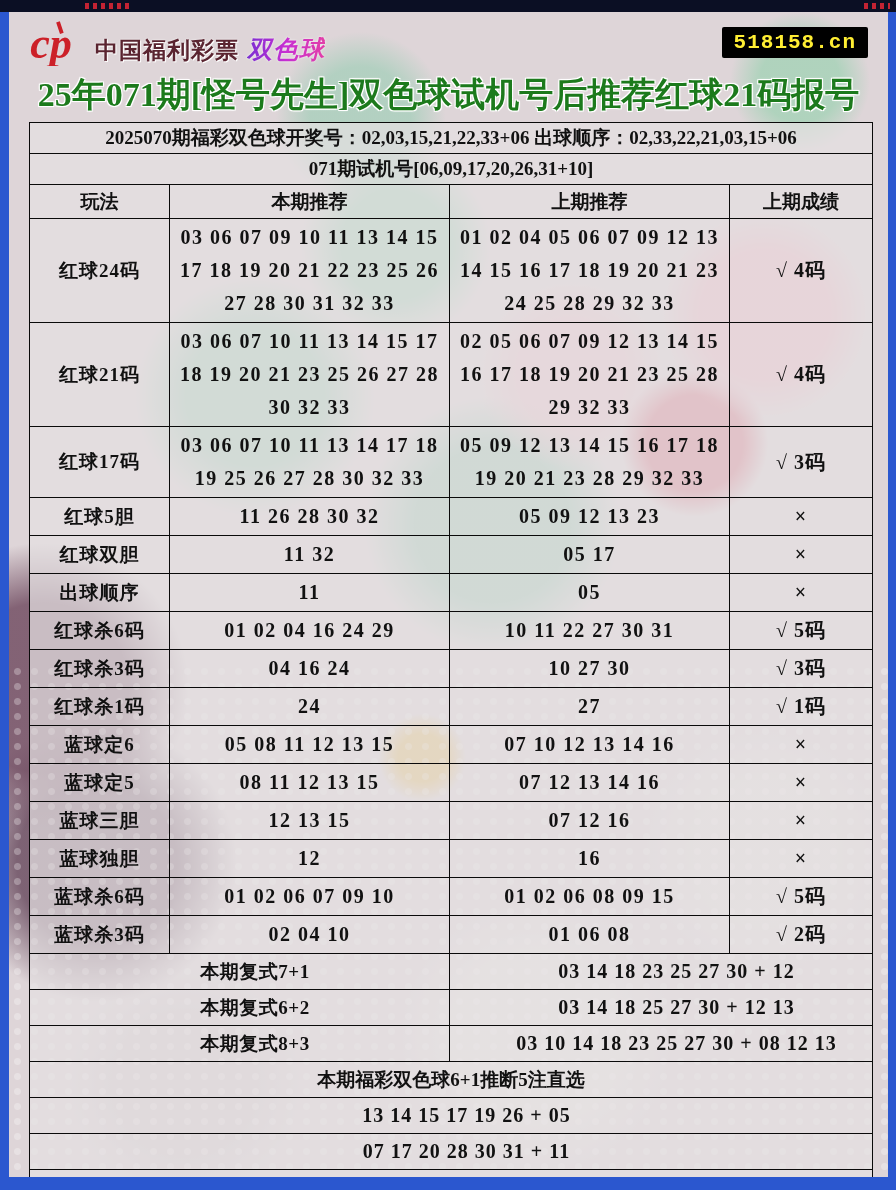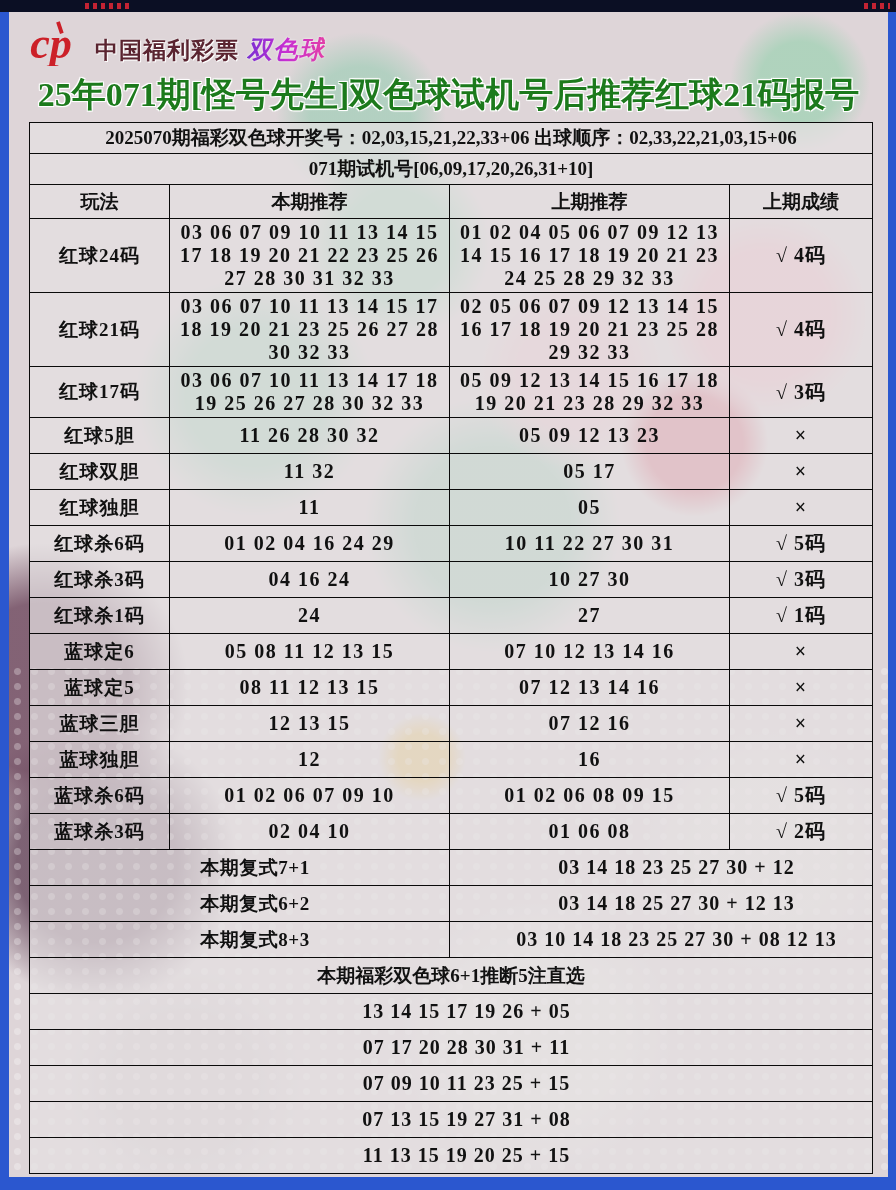--- a/index.html
+++ b/index.html
@@ -53,21 +53,21 @@
     font-size:34px;font-weight:700;color:#1c7a1c;letter-spacing:0px;white-space:nowrap;
     text-shadow:-1px -1px 0 #fff,1px -1px 0 #fff,-1px 1px 0 #fff,1px 1px 0 #fff,0 0 3px #fff;}
   table.sheet{border-collapse:collapse;table-layout:fixed;width:843px;margin:2px 0 0 20px;
     position:relative;z-index:2;}
   .sheet td,.sheet th{border:1.6px solid #0a0a0a;text-align:center;vertical-align:middle;
     padding:2px 3px;background:rgba(228,224,226,.72);color:#111;}
   .sheet tr.inforow td{height:24px;font-size:19px;font-weight:700;letter-spacing:0px;}
   .sheet th{height:29px;font-size:19px;font-weight:700;}
   .sheet td.label{font-size:19px;font-weight:700;letter-spacing:1px;}
   .sheet td.num{font-size:20px;font-weight:600;letter-spacing:1.5px;
-    white-space:pre-line;line-height:23px;}
+    white-space:pre-line;line-height:33px;}
   .sheet td.score{font-size:20px;font-weight:600;letter-spacing:1px;}
   .sheet tr.h3 td{height:66px;}
   .sheet tr.h2 td{height:44px;}
   .sheet tr.h1 td{height:31px;}
   .sheet tr.wide td{height:31px;font-size:20px;font-weight:600;letter-spacing:1px;padding-left:34px;}
   .sheet tr.wide td.flabel{font-size:19px;font-weight:700;letter-spacing:0.5px;}
   .sheet tr.section td{height:31px;font-size:19px;font-weight:700;}
 </style>
 </head>
 <body>
@@ -83,20 +83,21 @@
 
   <div class="header-row">
     <div class="logo-wrap">
       <svg class="logo-mark" viewBox="0 0 60 50" aria-hidden="true">
         <text x="1" y="42" font-size="46" font-style="italic" font-weight="900" fill="#cc2028" font-family="serif">cp</text>
         <path d="M30 4 L34 16" stroke="#cc2028" stroke-width="4" fill="none"></path>
       </svg>
       <span class="logo-cn">中国福利彩票</span>
       <span class="logo-brand">双色球</span>
     </div>
+    <div class="badge">518158.cn</div>
   </div>
 
   <div class="big-title">25年071期[怪号先生]双色球试机号后推荐红球21码报号</div>
 
   <table class="sheet">
     <colgroup>
         <col style="width:140px">
         <col style="width:280px">
         <col style="width:280px">
         <col style="width:143px">
@@ -151,21 +152,21 @@
       <td class="num">05 09 12 13 23</td>
       <td class="score">×</td>
     </tr>
     <tr class="h1">
       <td class="label">红球双胆</td>
       <td class="num">11 32</td>
       <td class="num">05 17</td>
       <td class="score">×</td>
     </tr>
     <tr class="h1">
-      <td class="label">红球独胆</td>
+      <td class="label">出球顺序</td>
       <td class="num">11</td>
       <td class="num">05</td>
       <td class="score">×</td>
     </tr>
     <tr class="h1">
       <td class="label">红球杀6码</td>
       <td class="num">01 02 04 16 24 29</td>
       <td class="num">10 11 22 27 30 31</td>
       <td class="score">√ 5码</td>
     </tr>

